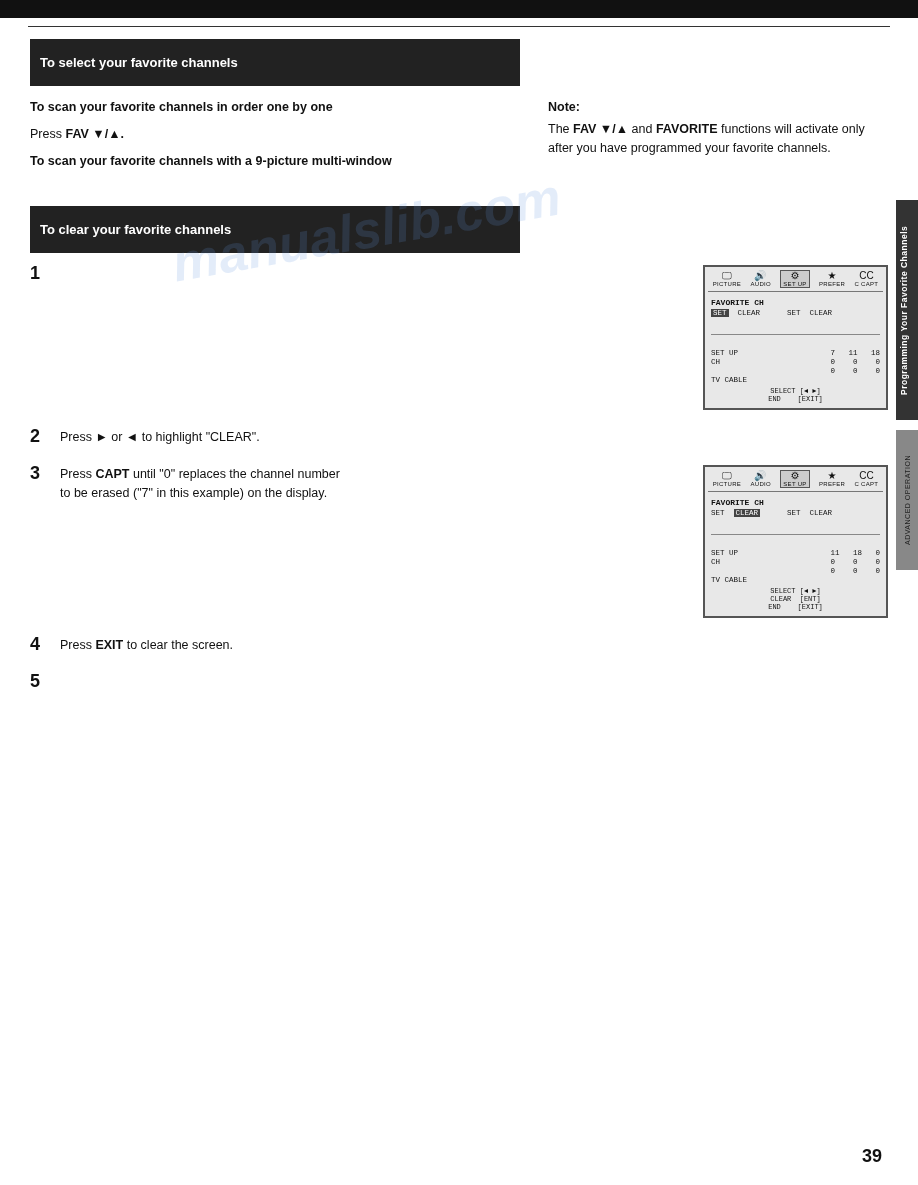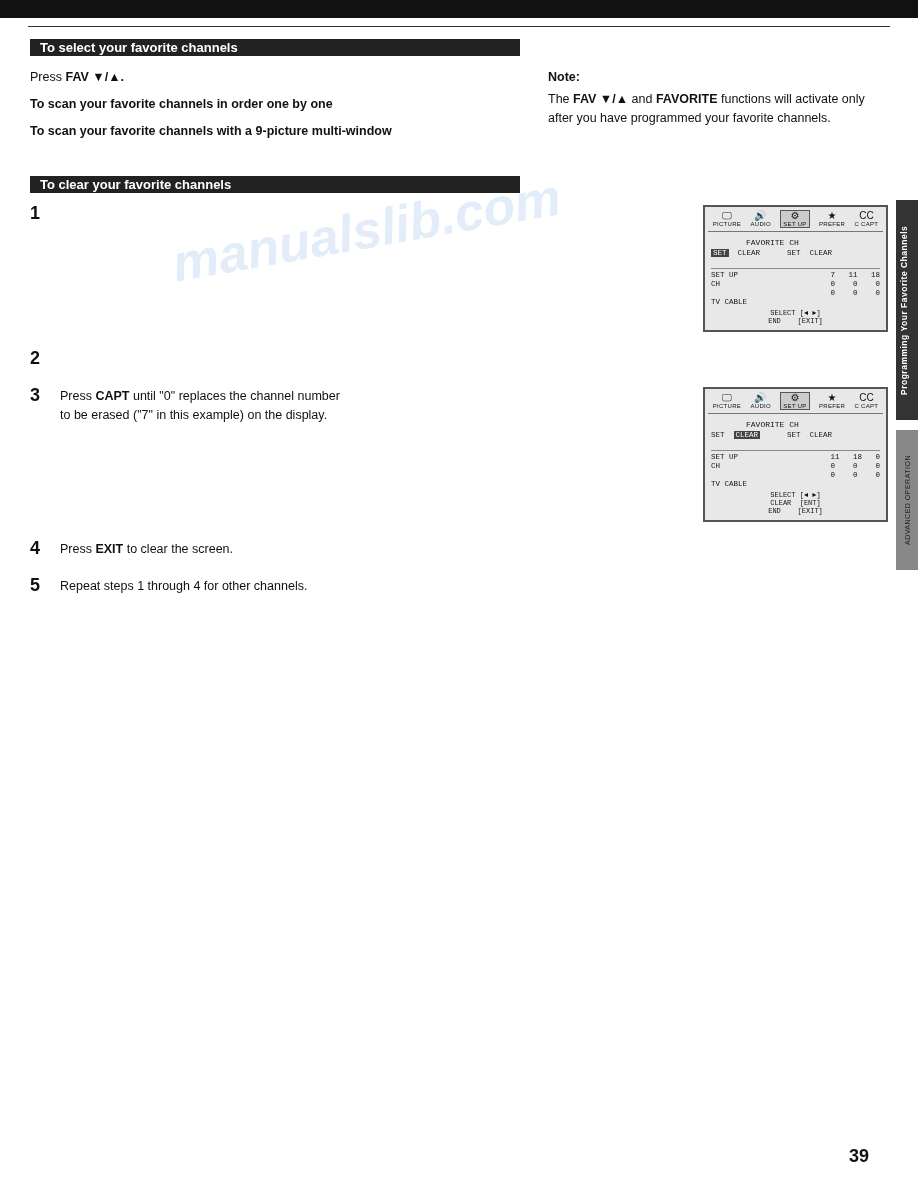--- a/index.html
+++ b/index.html
@@ -32,21 +32,21 @@
       padding: 12px 30px 0 30px;
       position: relative;
     }
 
     
     .section-header {
       background: #222;
       color: #fff;
       font-weight: bold;
       font-size: 13px;
-      padding: 1px 10px;
+      padding: 16px 10px;
       margin-bottom: 12px;
       display: inline-block;
       width: 490px;
     }
 
     
     .two-col {
       display: flex;
       gap: 30px;
       margin-bottom: 28px;
@@ -114,29 +114,28 @@
 
     .screen-body {
       padding: 2px 3px;
       font-size: 8px;
       font-family: 'Courier New', monospace;
       color: #111;
     }
 
     .screen-title-row {
       font-size: 8px;
-      font-weight: normal;
+      font-weight: bold;
       margin-bottom: 2px;
-      margin-left: 35px;
     }
     .screen-subtitle-row {
       font-size: 7.5px;
       border-bottom: 1px solid #888;
-      margin-bottom: 2px;
-      padding-bottom: 11px;
+      margin-bottom: 14px;
+      padding-bottom: 17px;
     }
 
     .screen-data-row {
       font-size: 7.5px;
       display: flex;
       justify-content: space-between;
       margin-bottom: 1px;
     }
 
     .screen-highlight {
@@ -201,21 +200,21 @@
       display: flex;
       align-items: center;
       justify-content: center;
     }
     .sidebar-section2 span { color: #222; }
 
     
     .page-num {
       position: absolute;
       bottom: 18px;
-      right: 49px;
+      right: 36px;
       font-size: 18px;
       font-weight: bold;
     }
 
     
     .right-black-strip {
       position: absolute;
       right: 0;
       top: 0;
       width: 22px;
@@ -243,24 +242,24 @@
 <div class="right-black-strip"></div>
 <hr class="hr-top">
 
 <div class="page-content">
 
   <div>
     <div class="section-header">To select your favorite channels</div>
     <div class="two-col">
       <div class="col-left">
         <p>
-          Press <b>FAV ▼/▲.</b>
+          <b>To scan your favorite channels in order one by one</b>
         </p>
         <p>
-          <b>To scan your favorite channels in order one by one</b>
+          Press <b>FAV ▼/▲.</b>
         </p>
         <p>
           <b>To scan your favorite channels with a 9-picture multi-window</b>
         </p>
       </div>
       <div class="col-right">
         <p class="note-title">Note:</p>
         <p>
           The <b>FAV ▼/▲</b> and <b>FAVORITE</b> functions will activate only after you have programmed your favorite channels.
         </p>
@@ -327,20 +326,21 @@
             SELECT [◄ ►]<br>END &nbsp;&nbsp; [EXIT]
           </div>
         </div>
       </div>
     </div>
 
     
     <div class="step-with-screen">
       <div class="step-left">
         <span class="step-num">2</span>
+        <span class="step-content">Press ► or ◄ to highlight "CLEAR".</span>
       </div>
     </div>
 
     
     <div class="step-with-screen">
       <div class="step-left">
         <span class="step-num">3</span>
         <span class="step-content">
           Press <b>CAPT</b> until "0" replaces the channel number to be erased ("7" in this example) on the display.
         </span>
@@ -405,21 +405,20 @@
       <div class="step-left">
         <span class="step-num">4</span>
         <span class="step-content">Press <b>EXIT</b> to clear the screen.</span>
       </div>
     </div>
 
     
     <div class="step-with-screen">
       <div class="step-left">
         <span class="step-num">5</span>
-        <span class="step-content">Repeat steps 1 through 4 for other channels.</span>
       </div>
     </div>
 
   </div>
 
 </div>
 
 <div class="watermark">manualslib.com</div>
 
 <div class="sidebar-text">Programming Your Favorite Channels</div>

